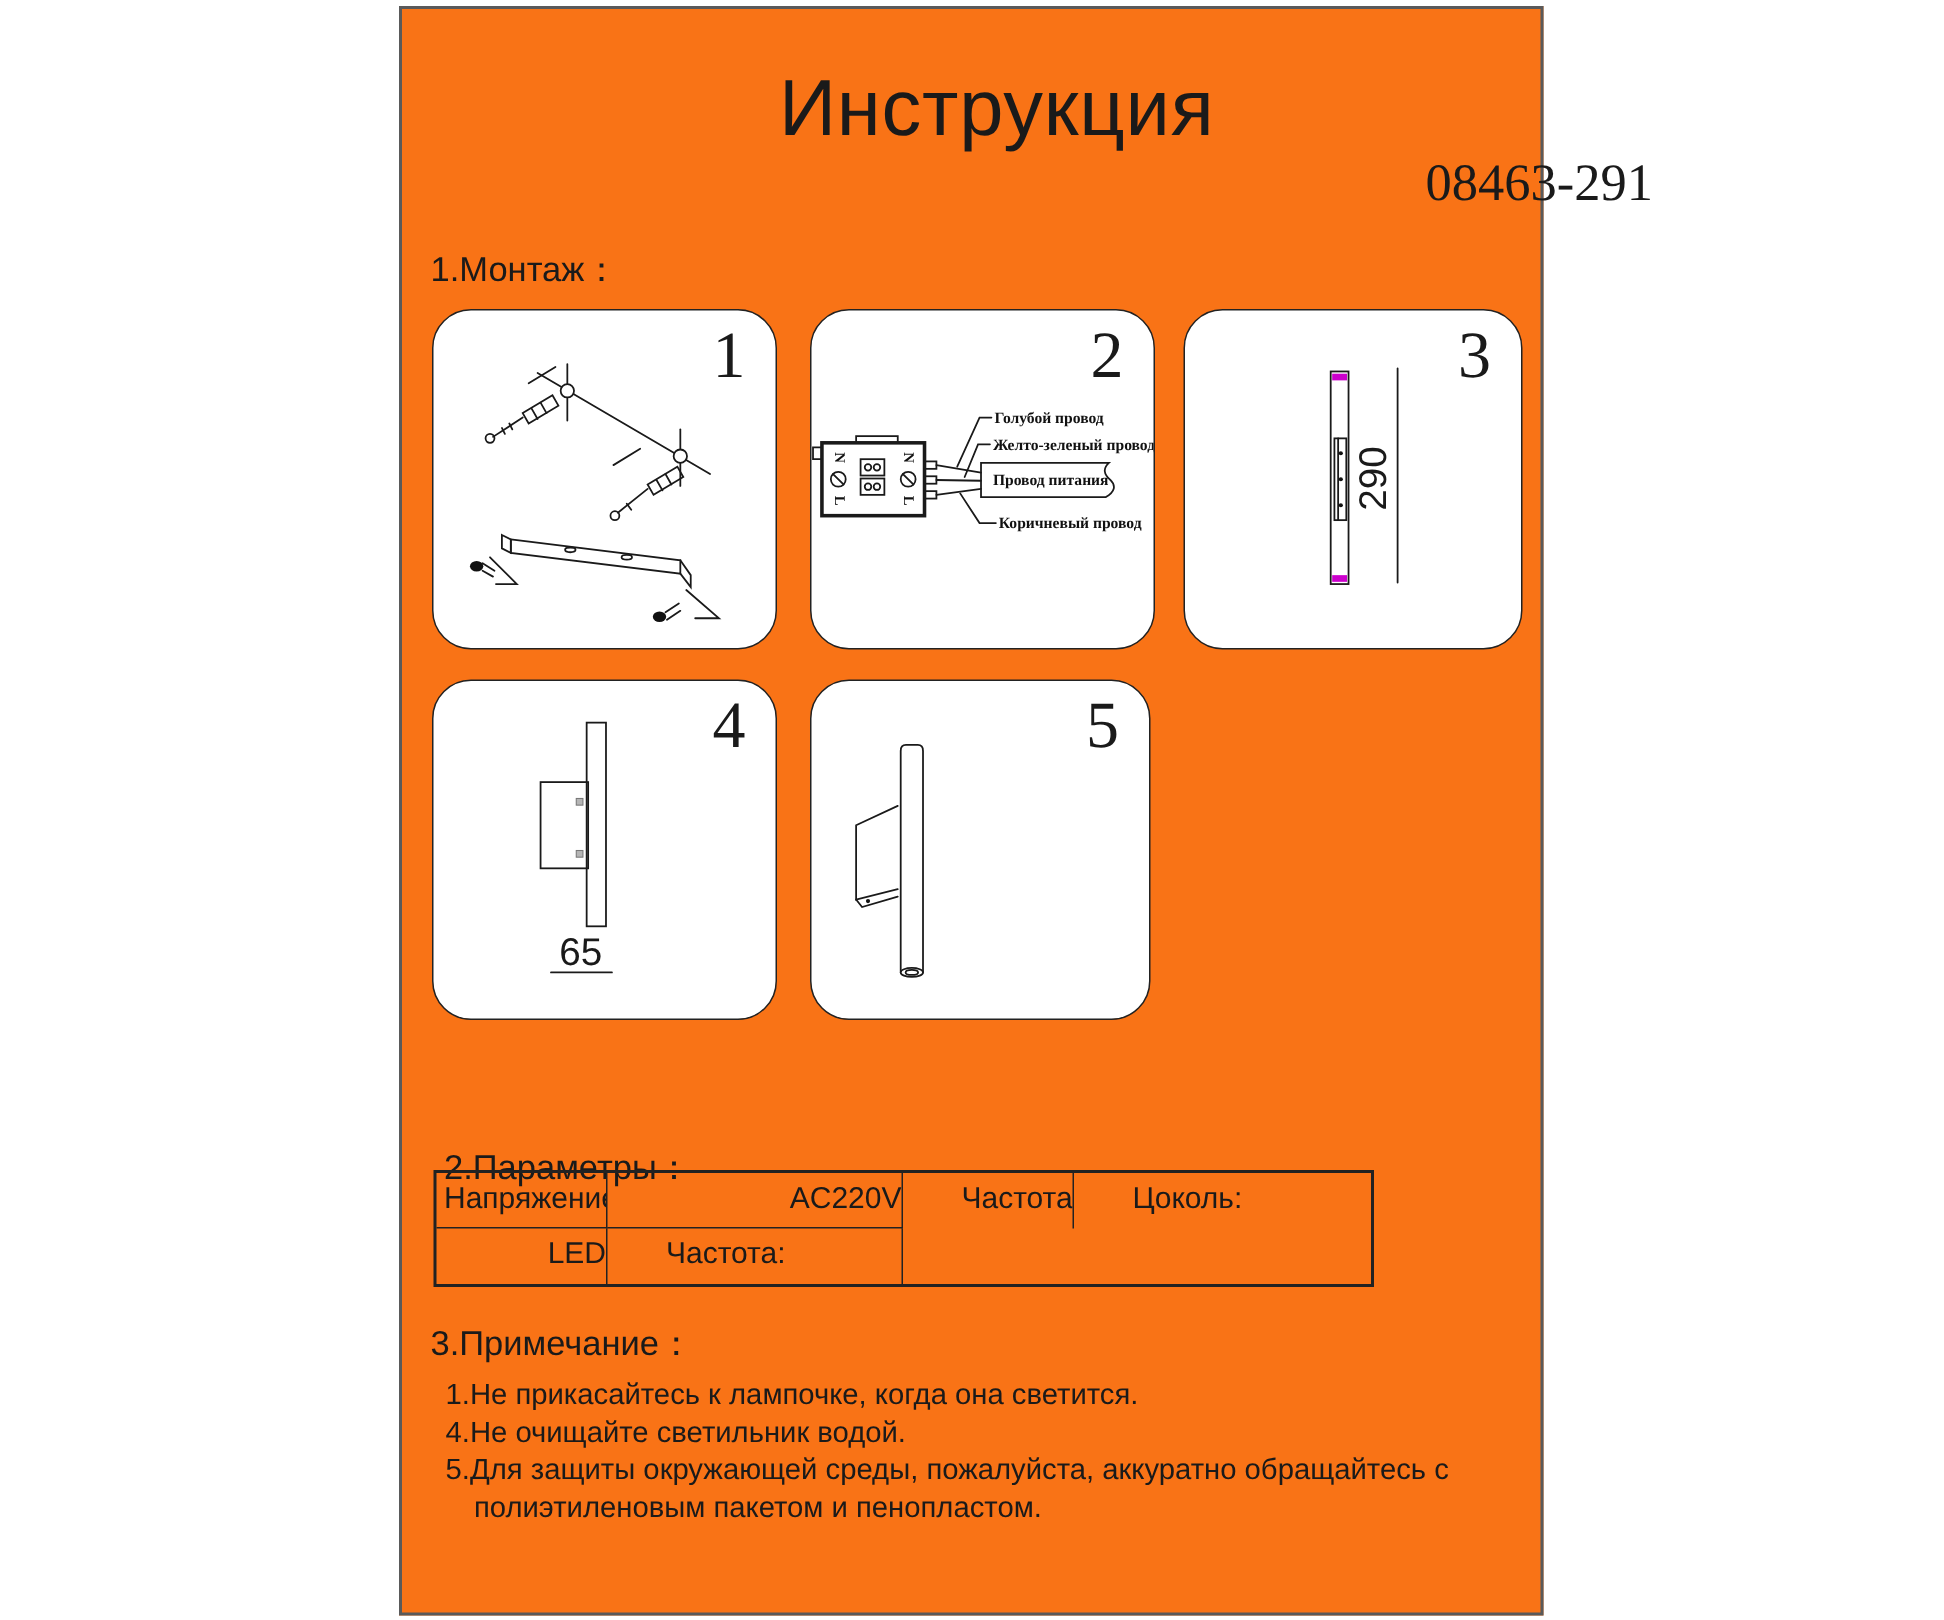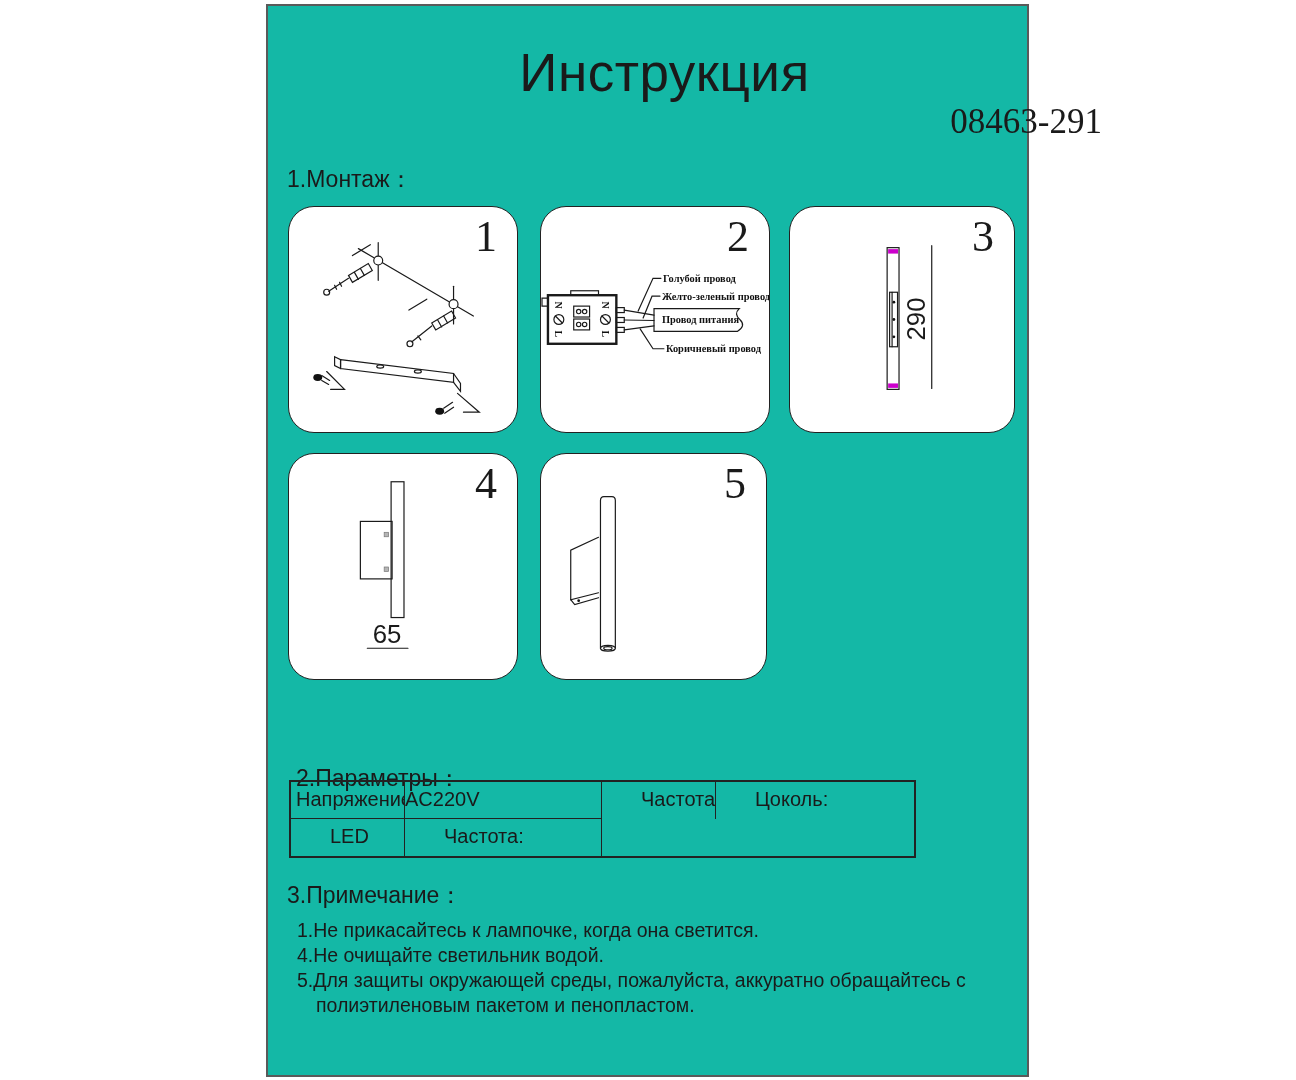--- a/index.html
+++ b/index.html
@@ -1,36 +1,36 @@
 <!DOCTYPE html>
 <html><head>
 <meta charset="utf-8">
 <style>
   * { margin:0; padding:0; box-sizing:border-box; }
   html,body { width:1296px; height:1080px; background:#ffffff; font-family:"Liberation Sans", sans-serif; color:#1a1a1a; }
-  .page { position:absolute; left:266px; top:4px; width:763px; height:1073px; background:#14b8a6; border:2px solid #5a5a5a; }
+  .page { position:absolute; left:266px; top:4px; width:763px; height:1073px; background:#f97316; border:2px solid #5a5a5a; }
   .abs { position:absolute; }
   .title { top:36px; left:0; width:100%; text-align:center; font-size:53px; letter-spacing:0.5px; transform:translateX(17px); white-space:nowrap; }
   .model { top:96px; left:0; width:100%; text-align:right; font-size:35px; transform:translateX(75px); white-space:nowrap;font-family:Liberation Serif, serif; }
   .section-heading { font-size:23px; white-space:nowrap; }
   .panel { position:absolute; width:230px; height:227px; border:1.5px solid #222; border-radius:26px; background:#fff; }
   .panel-number { position:absolute; top:6px; right:20px; font-family:"Liberation Serif", serif; font-size:44px; line-height:1.1; }
   .panel svg { position:absolute; left:0; top:0; width:100%; height:100%; }
   svg .ln { stroke:#1a1a1a; stroke-width:1.2; fill:none; stroke-linecap:round; }
   svg .thick { stroke:#1a1a1a; stroke-width:2.4; fill:#fff; }
   svg .fillb { fill:#111; stroke:none; }
   svg text.dim { font-family:"Liberation Sans", sans-serif; font-size:26px; fill:#1a1a1a; }
   svg text.wire-label { font-family:"Liberation Serif", serif; font-size:10.5px; font-weight:bold; fill:#111; }
   svg text.terminal-letter { font-family:"Liberation Serif", serif; font-size:10px; font-weight:bold; fill:#111; }
   .params-table { position:absolute; display:grid; grid-template-columns:114px 197px 114px 198px; grid-auto-rows:37px; border:2px solid #222; }
   .params-table .cell { border-right:1.5px solid #222; border-bottom:1.5px solid #222; font-size:20px; line-height:35px; overflow:hidden; white-space:nowrap; }
   .params-table .cell:nth-child(4n) { border-right:none; }
   .params-table .cell:nth-last-child(-n+4) { border-bottom:none;padding-left:39px; }
   .cell.lbl { padding-left:5px; text-align:left; }
-  .cell.val { text-align:left; }
+  .cell.val { text-align:right; }
   .notes { width:700px; font-size:19.5px; line-height:25px; }
   .note-item { padding-left:19px; text-indent:-19px; }
 </style>
 </head>
 <body>
 
 <div class="page">
 
   <div class="abs title">Инструкция</div>
   <div class="abs model">08463-291</div>

